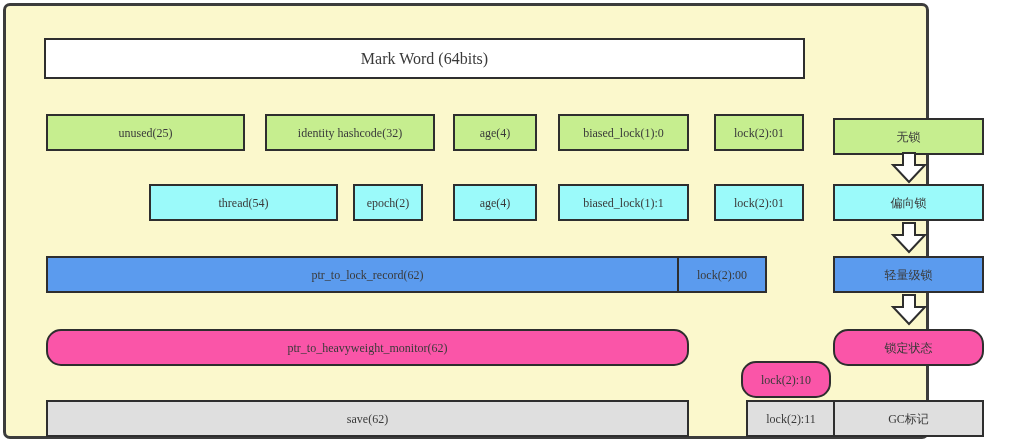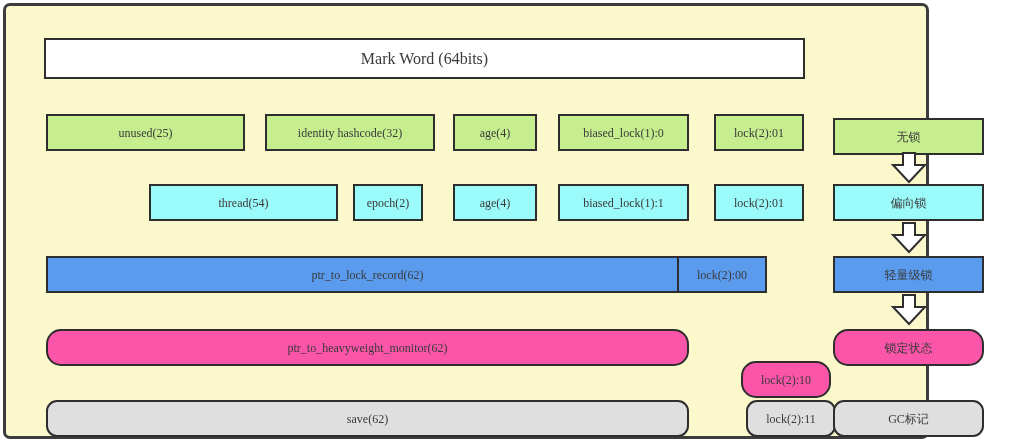--- a/index.html
+++ b/index.html
@@ -37,21 +37,21 @@
     color: var(--text, #3a3a3a);
     white-space: nowrap;
     line-height: 1;
   }
   .hdr   { height: 41px; font-size: 16px; }
   .white { background: var(--white, #ffffff); }
   .green { background: var(--green, #c6ee8f); }
   .cyan  { background: var(--cyan, #9bfafa); }
   .blue  { background: var(--blue, #5b9bee); text-align: center; }
   .pink  { background: var(--pink, #fa55a8); border-radius: 15px; }
-  .gray  { background: var(--gray, #dfdfdf); border-radius: 11px; }
+  .gray  { background: var(--gray, #dfdfdf); }
   .arrow {
     position: absolute;
     width: 40px;
     height: 32px;
     left: 883px;
   }
   .arrow svg { display: block; width: 100%; height: 100%; }
 </style>
 </head>
 <body>

